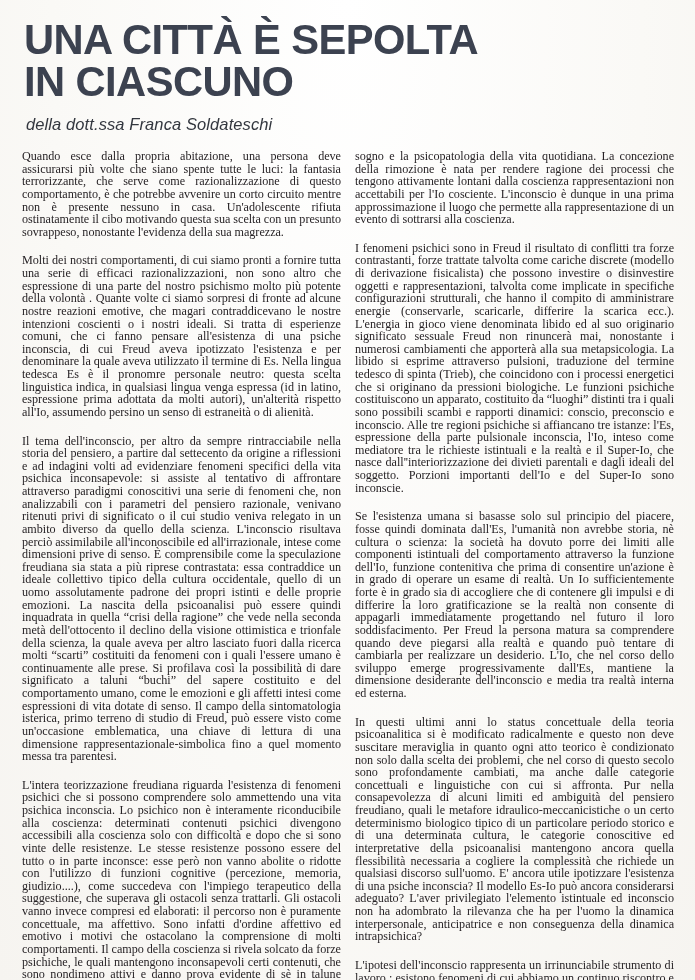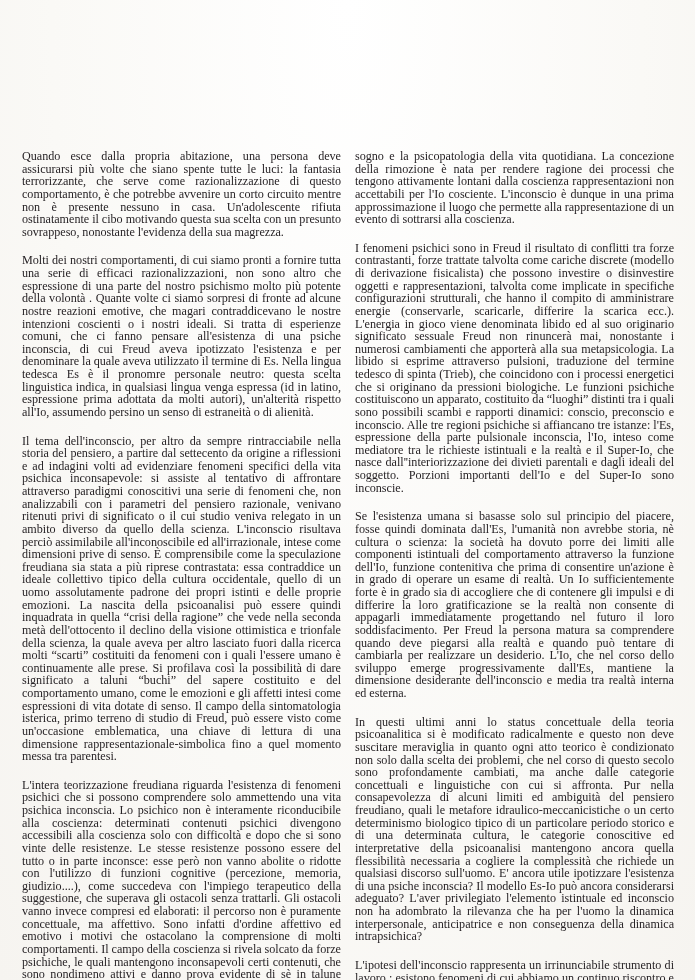--- a/index.html
+++ b/index.html
@@ -78,20 +78,25 @@
   
   .col, .title, .byline {
     -webkit-font-smoothing: antialiased;
   }
 </style>
 </head>
 <body>
 
 <div class="page">
 
+  <div class="masthead">
+    <h1 class="title">UNA CITTÀ È SEPOLTA
+IN CIASCUNO</h1>
+    <div class="byline">della dott.ssa Franca Soldateschi</div>
+  </div>
 
   <div class="columns">
     <div class="col">
       <p>Quando esce dalla propria abitazione, una persona deve assicurarsi più volte che siano spente tutte le luci: la fantasia terrorizzante, che serve come razionalizzazione di questo comportamento, è che potrebbe avvenire un corto circuito mentre non è presente nessuno in casa. Un'adolescente rifiuta ostinatamente il cibo motivando questa sua scelta con un presunto sovrappeso, nonostante l'evidenza della sua magrezza.</p>
       <p>Molti dei nostri comportamenti, di cui siamo pronti a fornire tutta una serie di efficaci razionalizzazioni, non sono altro che espressione di una parte del nostro psichismo  molto più potente della volontà . Quante volte ci siamo sorpresi di fronte ad alcune nostre reazioni emotive, che magari contraddicevano le nostre intenzioni coscienti o i nostri ideali. Si tratta di esperienze comuni, che ci fanno pensare all'esistenza di una psiche inconscia, di cui Freud aveva ipotizzato l'esistenza e per denominare la quale aveva utilizzato il termine di Es. Nella lingua tedesca Es è il pronomre personale neutro: questa scelta linguistica indica, in qualsiasi lingua venga espressa (id in latino, espressione prima adottata da molti autori), un'alterità rispetto all'Io, assumendo persino un senso di estraneità o di alienità.</p>
       <p>Il tema dell'inconscio, per altro da sempre rintracciabile nella storia del pensiero, a partire dal settecento da origine a riflessioni e ad indagini volti ad evidenziare fenomeni specifici della vita psichica inconsapevole: si assiste al tentativo di affrontare attraverso paradigmi conoscitivi una serie di fenomeni che, non analizzabili con i parametri del pensiero razionale, venivano ritenuti privi di significato o il cui studio veniva relegato in un ambito diverso da quello della scienza. L'inconscio risultava perciò assimilabile all'inconoscibile ed all'irrazionale, intese come dimensioni prive di senso. È comprensibile come la speculazione freudiana sia stata a più riprese contrastata: essa contraddice un ideale collettivo tipico della cultura occidentale, quello di un uomo assolutamente padrone dei propri istinti e delle proprie emozioni. La nascita della psicoanalisi può essere quindi inquadrata in quella “crisi della ragione” che vede nella seconda metà dell'ottocento il declino della visione ottimistica e trionfale della scienza, la quale aveva per altro lasciato fuori dalla ricerca molti “scarti” costituiti da fenomeni con i quali l'essere umano è continuamente alle prese. Si profilava così la possibilità di dare significato a taluni “buchi” del sapere costituito e del comportamento umano, come le emozioni e gli affetti intesi come espressioni di vita dotate di senso. Il campo della sintomatologia isterica, primo terreno di studio di Freud, può essere visto come un'occasione emblematica, una chiave di lettura di una dimensione rappresentazionale-simbolica fino a quel momento messa tra parentesi.</p>
       <p>L'intera teorizzazione freudiana riguarda l'esistenza di fenomeni psichici che si possono comprendere solo ammettendo una vita psichica inconscia. Lo psichico non è interamente riconducibile alla coscienza: determinati contenuti psichici divengono accessibili alla coscienza solo con difficoltà e dopo che si sono vinte delle resistenze. Le stesse resistenze possono essere del tutto o in parte inconsce: esse però non vanno abolite o ridotte con l'utilizzo di funzioni cognitive (percezione, memoria, giudizio....), come succedeva con l'impiego terapeutico della suggestione, che superava gli ostacoli senza trattarli. Gli ostacoli vanno invece compresi ed elaborati: il percorso non è puramente concettuale, ma affettivo. Sono infatti d'ordine affettivo ed emotivo i motivi che ostacolano la comprensione di molti comportamenti. Il campo della coscienza si rivela solcato da forze psichiche, le quali mantengono inconsapevoli certi contenuti, che sono nondimeno attivi e danno prova evidente di sè in talune manifestazioni psichiche correnti, come il</p>
     </div>
     <div class="col">
       <p>sogno e la psicopatologia della vita quotidiana. La concezione della rimozione è nata per rendere ragione dei processi che tengono attivamente lontani dalla coscienza rappresentazioni non accettabili per l'Io cosciente. L'inconscio è dunque in una prima approssimazione il luogo che permette alla rappresentazione di un evento di sottrarsi alla coscienza.</p>

